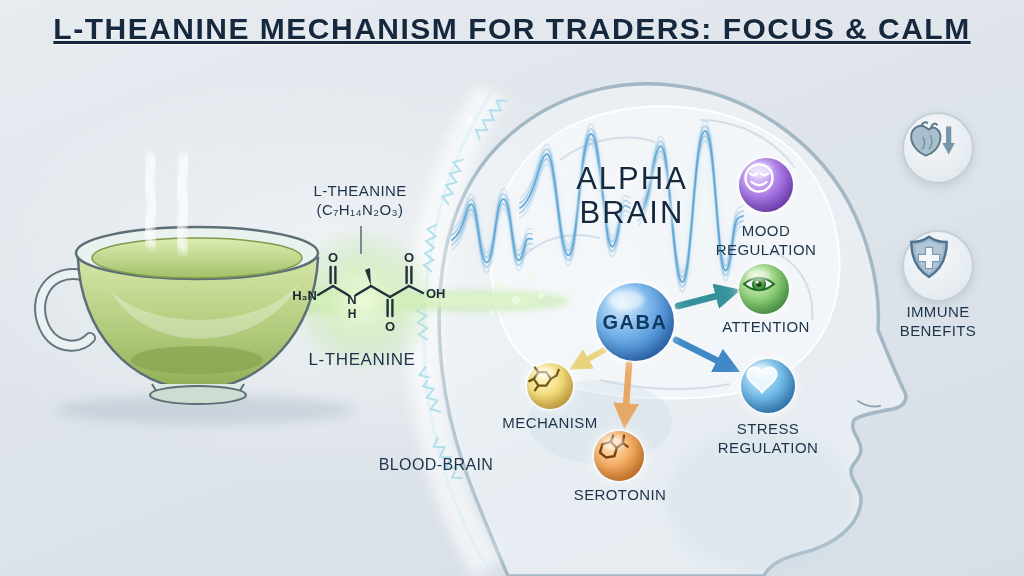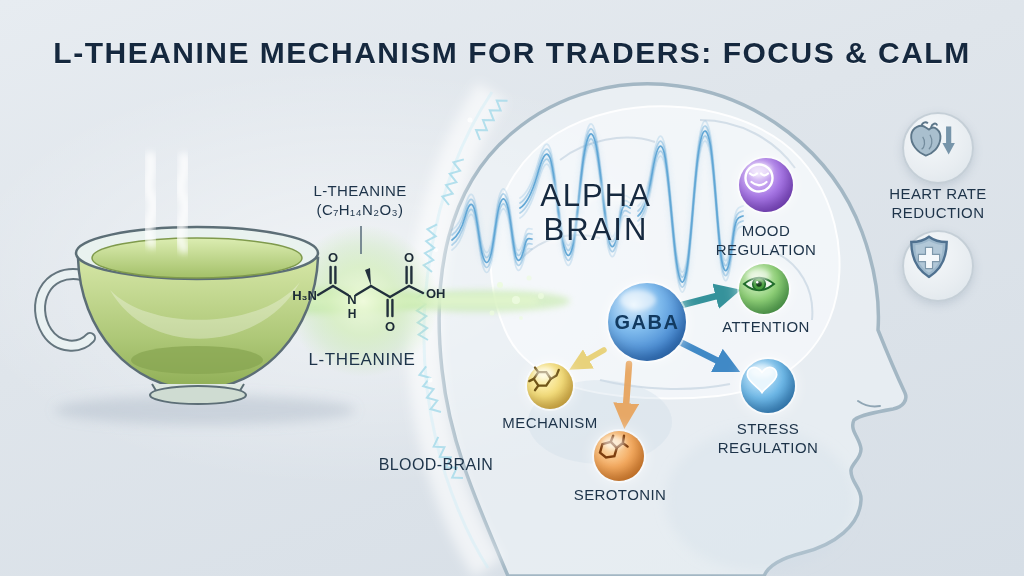--- a/index.html
+++ b/index.html
@@ -8,23 +8,23 @@
     background:linear-gradient(160deg,#e7ecf1 0%,#dfe5eb 40%,#d6dee6 100%);
     font-family:"Liberation Sans",sans-serif;
   }
   .canvas::before{
     content:"";position:absolute;inset:0;
     background:radial-gradient(ellipse 560px 300px at 34% 48%, rgba(255,255,255,.55), rgba(255,255,255,0) 70%);
     pointer-events:none;
   }
   svg{position:absolute;left:0;top:0;}
   .title{
-    position:absolute;left:0;right:0;top:36px;text-align:center;
+    position:absolute;left:0;right:0;top:12px;text-align:center;
     font-size:30px;font-weight:bold;letter-spacing:1.5px;color:#15283e;
-    text-shadow:0 1px 0 rgba(255,255,255,.6);z-index:5;
+    text-shadow:0 1px 0 rgba(255,255,255,.6);z-index:5;text-decoration:underline;
   }
   .lbl{
     position:absolute;transform:translateX(-50%);text-align:center;
     color:#1d3349;font-weight:normal;z-index:6;white-space:nowrap;
   }
   .lbl .ln{display:block;}
   .sz15{font-size:15px;line-height:19px;letter-spacing:.4px;}
   .sz16{font-size:16px;line-height:20px;letter-spacing:.4px;margin-top:12px;}
   .sz17{font-size:17px;line-height:21px;letter-spacing:.6px;}
   .waves-lbl{font-size:31px;line-height:34px;letter-spacing:2px;color:#16293f;
@@ -225,26 +225,26 @@
   <div class="lbl sz15" style="left:360px;top:181px;">
     <span class="ln">L-THEANINE</span>
     <span class="ln">(C₇H₁₄N₂O₃)</span>
   </div>
   <div class="lbl sz17" style="left:362px;top:349px;">L-THEANINE</div>
 
   <div class="lbl sz16" style="left:436px;top:443px;">
     <span class="ln">BLOOD-BRAIN</span>
   </div>
 
-  <div class="lbl waves-lbl" style="left:596px;top:162px;margin-top:17px;">
+  <div class="lbl waves-lbl" style="left:632px;top:162px;">
     <span class="ln">ALPHA</span>
     <span class="ln">BRAIN</span>
   </div>
 
-  <div class="sphere gaba" style="left:596px;top:283px;width:78px;height:78px;margin-left:12px;">
+  <div class="sphere gaba" style="left:596px;top:283px;width:78px;height:78px;">
     <span>GABA</span>
   </div>
 
   <div class="sphere mood" style="left:739px;top:158px;width:54px;height:54px;">
     <svg width="40" height="40" viewBox="-20 -20 40 40">
       <circle r="13.5" fill="none" stroke="#ffffff" stroke-width="2.4"></circle>
       <path d="M-9,-4.5 Q-5.5,-1 -2,-4.5 M2,-4.5 Q5.5,-1 9,-4.5 M-7.5,4 Q0,10.5 7.5,4" fill="none" stroke="#ffffff" stroke-width="2.2" stroke-linecap="round"></path>
     </svg>
   </div>
   <div class="lbl sz15" style="left:766px;top:221px;">
@@ -296,26 +296,26 @@
 
   <div class="benefit" style="left:902px;top:112px;width:68px;height:68px;">
     <svg width="54" height="54" viewBox="-26 -24 52 48">
       <path d="M-5,-13 C-10,-17 -18,-13 -19,-6 C-20,3 -13,11 -5,14 C2,12 8,6 9,-2 C10,-10 3,-16 -2,-11 Z" fill="#a9bfce" stroke="#5c7689" stroke-width="1.8"></path>
       <path d="M-9,-14 C-9,-18 -5,-19 -3,-17 M0,-13 C1,-17 5,-18 6,-15" fill="none" stroke="#5c7689" stroke-width="1.8"></path>
       <path d="M-8,-4 C-5,0 -6,6 -9,8 M-1,-6 C2,-1 1,5 -2,8" fill="none" stroke="#5c7689" stroke-width="1.2" opacity=".7"></path>
       <line x1="17" y1="-14" x2="17" y2="3" stroke="#7795aa" stroke-width="5"></line>
       <polygon points="11,2 23,2 17,13" fill="#7795aa"></polygon>
     </svg>
   </div>
-  <div class="lbl sz15" style="left:938px;top:184px;">
-    <span class="ln">HEART RATE</span>
-    <span class="ln">REDUCTION</span>
-  </div>
 
   <div class="benefit" style="left:902px;top:230px;width:68px;height:68px;">
     <svg width="50" height="52" viewBox="-20 -22 40 44">
       <path d="M0,-18 C4,-15 9,-13.5 15,-13.5 C15,-4 13,8 0,16 C-13,8 -15,-4 -15,-13.5 C-9,-13.5 -4,-15 0,-18 Z" fill="#9db8cc" stroke="#4f7190" stroke-width="2"></path>
       <path d="M0,-14.5 C3,-12.5 7,-11.3 11.5,-11 C11.5,-3.5 10,6 0,12.5 C-10,6 -11.5,-3.5 -11.5,-11 C-7,-11.3 -3,-12.5 0,-14.5 Z" fill="#c2d5e2" opacity=".55"></path>
       <path d="M-3,-9 L3,-9 L3,-3 L9,-3 L9,3 L3,3 L3,9 L-3,9 L-3,3 L-9,3 L-9,-3 L-3,-3 Z" fill="#f4f8fb" stroke="#7e98ab" stroke-width="1"></path>
     </svg>
   </div>
+  <div class="lbl sz15" style="left:938px;top:302px;">
+    <span class="ln">IMMUNE</span>
+    <span class="ln">BENEFITS</span>
+  </div>
 
 </div>
 
 </body></html>

